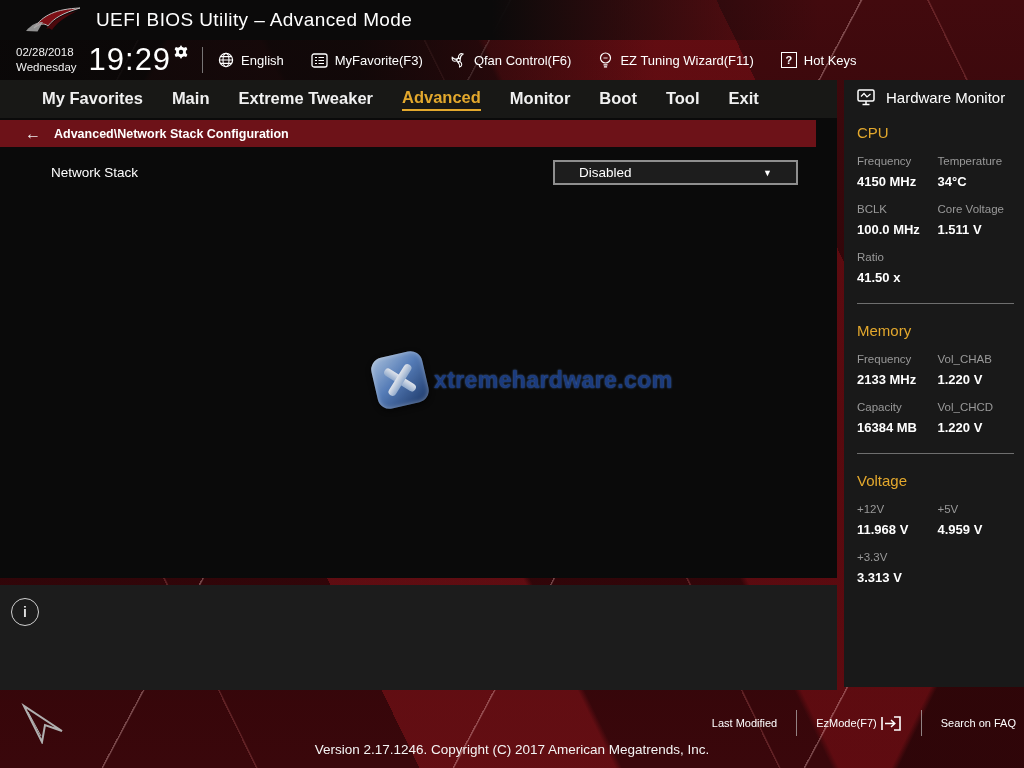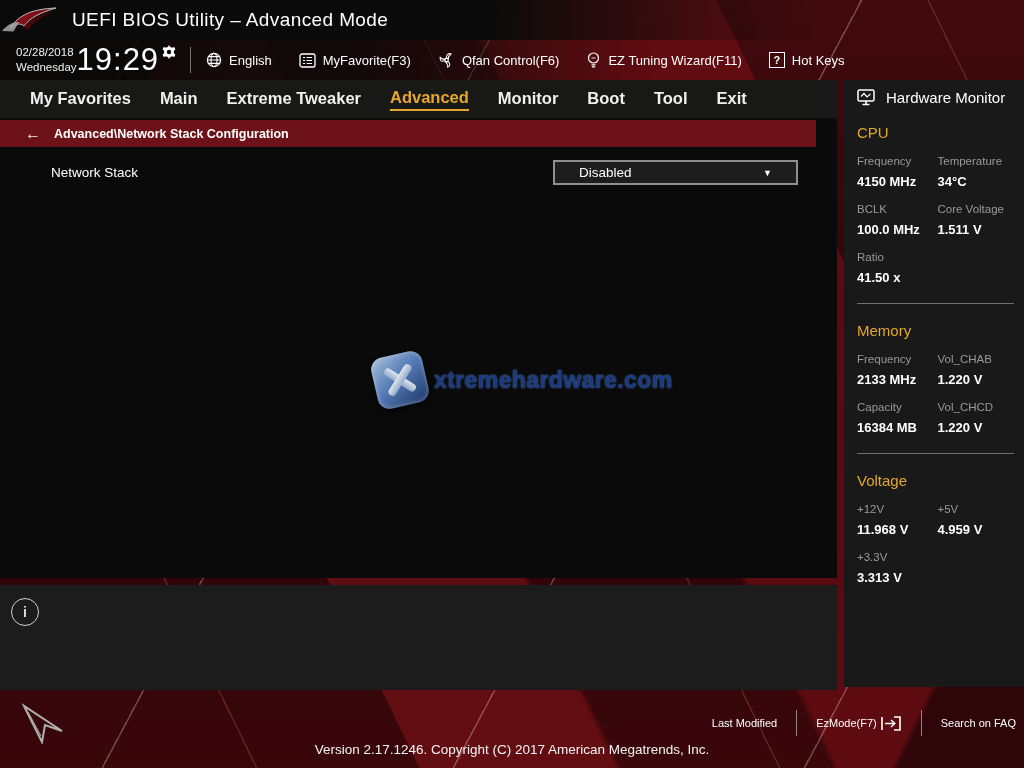--- a/index.html
+++ b/index.html
@@ -11,33 +11,33 @@
       repeating-linear-gradient(118deg, transparent 0 140px, rgba(255,205,205,.32) 140px 141px, transparent 142px 310px),
       repeating-linear-gradient(64deg, transparent 0 230px, rgba(255,140,140,.20) 230px 231px, transparent 232px 470px),
       linear-gradient(116deg, rgba(8,1,2,.85) 0 13%, transparent 13.5%),
       linear-gradient(296deg, rgba(8,1,2,.55) 0 9%, transparent 9.5%),
       linear-gradient(64deg, transparent 30%, rgba(140,20,26,.50) 30% 44%, transparent 44.5%),
       linear-gradient(244deg, transparent 22%, rgba(125,15,21,.55) 22% 40%, transparent 40.5%),
       linear-gradient(180deg, #420a0e 0%, #2a0407 55%, #3a070b 100%);
   }
   
   .topbar{position:absolute;left:0;top:0;width:1024px;height:80px;}
-  .tb-row1{height:40px;display:flex;align-items:center;padding-left:0;box-sizing:border-box;
+  .tb-row1{height:40px;display:flex;align-items:center;padding-left:24px;box-sizing:border-box;
     background:linear-gradient(90deg,#0b0a0a 0%,#0b0a0a 48%,rgba(11,10,10,0) 80%);}
   .app-title{font-size:19px;letter-spacing:.4px;margin-left:14px;color:#fff;}
   .tb-row2{height:40px;display:flex;align-items:center;padding-left:16px;box-sizing:border-box;
     background:linear-gradient(90deg,rgba(10,8,8,.95) 0%,rgba(10,8,8,.85) 35%,rgba(10,8,8,0) 64%);}
   .date-block{font-size:11.5px;line-height:1.3;color:#f2f2f2;}
-  .time{font-size:31px;font-weight:normal;letter-spacing:1px;}
+  .time{font-size:31px;font-weight:normal;margin-left:12px;letter-spacing:1px;}
   .time-gear{margin:-16px 0 0 3px;}
   .v-divider{width:1px;height:26px;background:#9a9a9a;opacity:.75;margin:0 15px 0 14px;}
   .quick-item{display:flex;align-items:center;gap:7px;font-size:13px;margin-right:27px;cursor:default;white-space:nowrap;}
   
   .navbar{position:absolute;left:0;top:80px;width:837px;height:38px;background:#181816;
-    display:flex;align-items:center;gap:29px;padding-left:30px;box-sizing:border-box;}
+    display:flex;align-items:center;gap:29px;padding-left:42px;box-sizing:border-box;}
   .nav-tab{font-size:16.5px;font-weight:bold;color:#f0f0f0;padding-bottom:2px;cursor:default;}
   .nav-tab.active{color:#e3a82d;border-bottom:2px solid #e3a82d;}
   
   .main-backing{position:absolute;left:0;top:118px;width:837px;height:460px;background:#0a0a0a;}
   .breadcrumb{position:absolute;left:0;top:120px;width:816px;height:27px;background:#6d1218;
     display:flex;align-items:center;padding-left:25px;box-sizing:border-box;gap:13px;}
   .bc-arrow{font-size:16px;font-weight:bold;color:#eee;cursor:default;}
   .bc-text{font-size:12.5px;font-weight:bold;color:#fff;}
   .setting-label{position:absolute;left:51px;top:165px;font-size:13.5px;color:#fff;}
   .dropdown{position:absolute;left:553px;top:160px;width:245px;height:25px;box-sizing:border-box;

